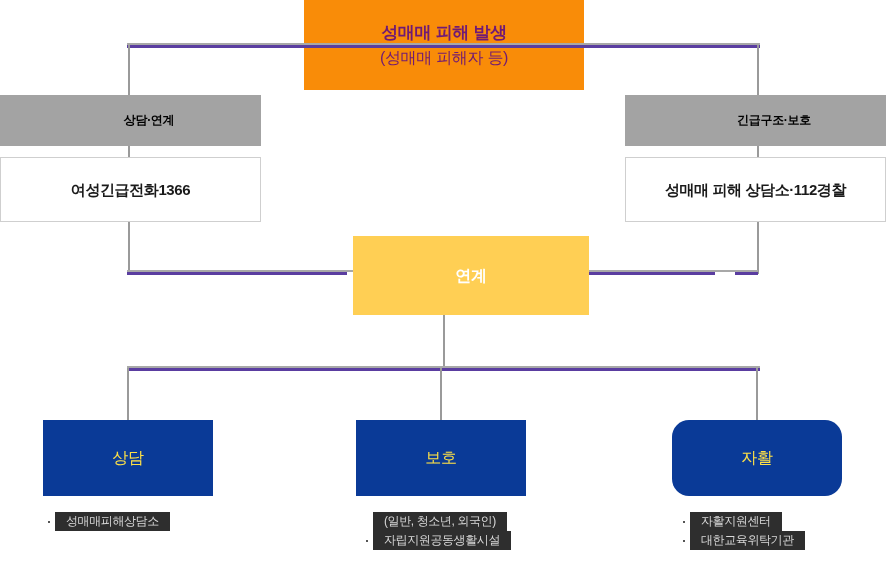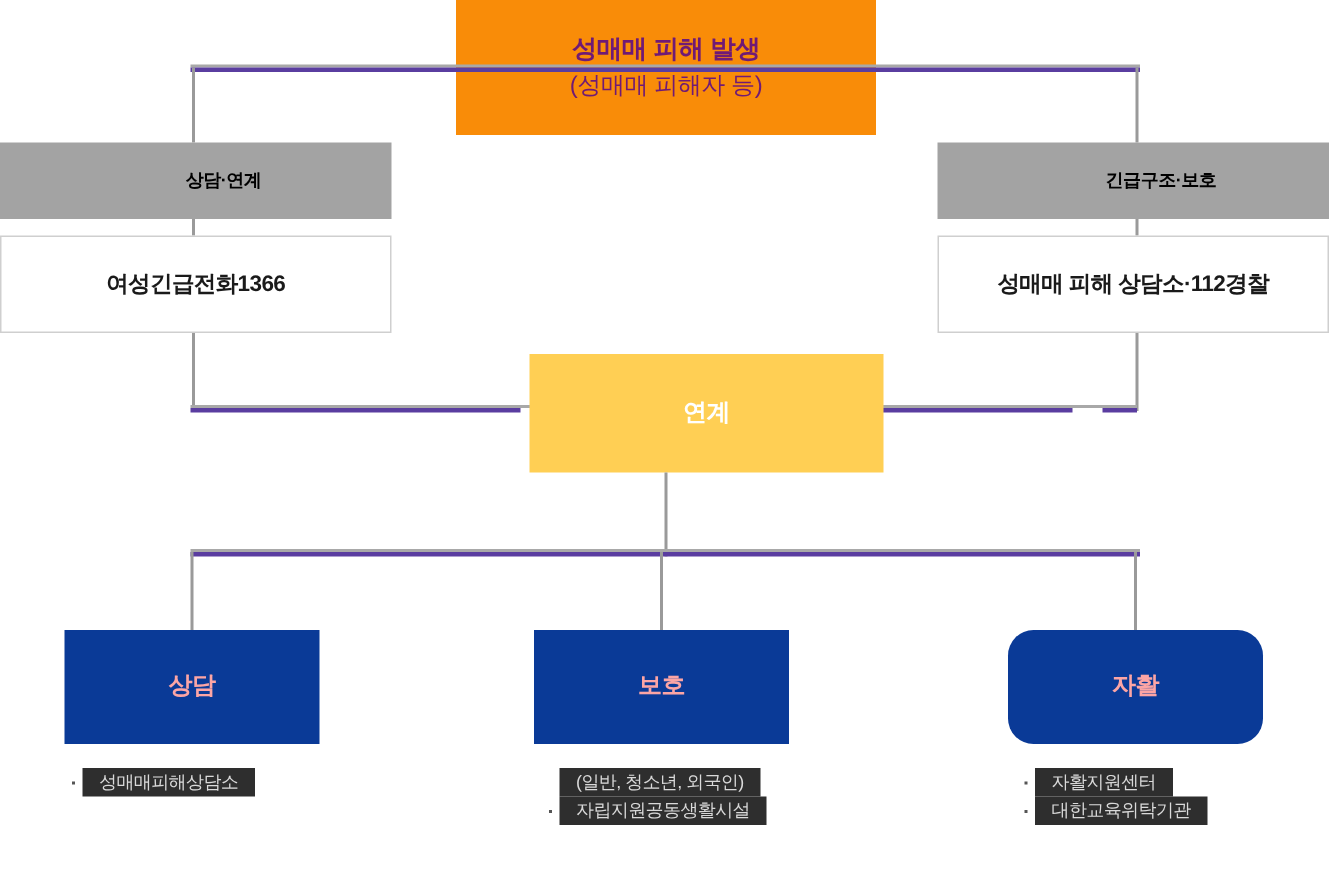--- a/index.html
+++ b/index.html
@@ -74,23 +74,23 @@
     background: #ffcf54;
     color: #ffffff;
     font-size: 16px;
     font-weight: bold;
     letter-spacing: -0.3px;
   }
 
   
   .node-navy {
     background: #0a3a97;
-    color: #fca5a5;
+    color: #fde047;
     font-size: 16px;
-    font-weight: bold;
+    font-weight: normal;
     letter-spacing: -0.3px;
   }
 
   
   .v-line {
     position: absolute;
     width: 2px;
     background: #9a9a9a;
   }
   .h-line-gray {

